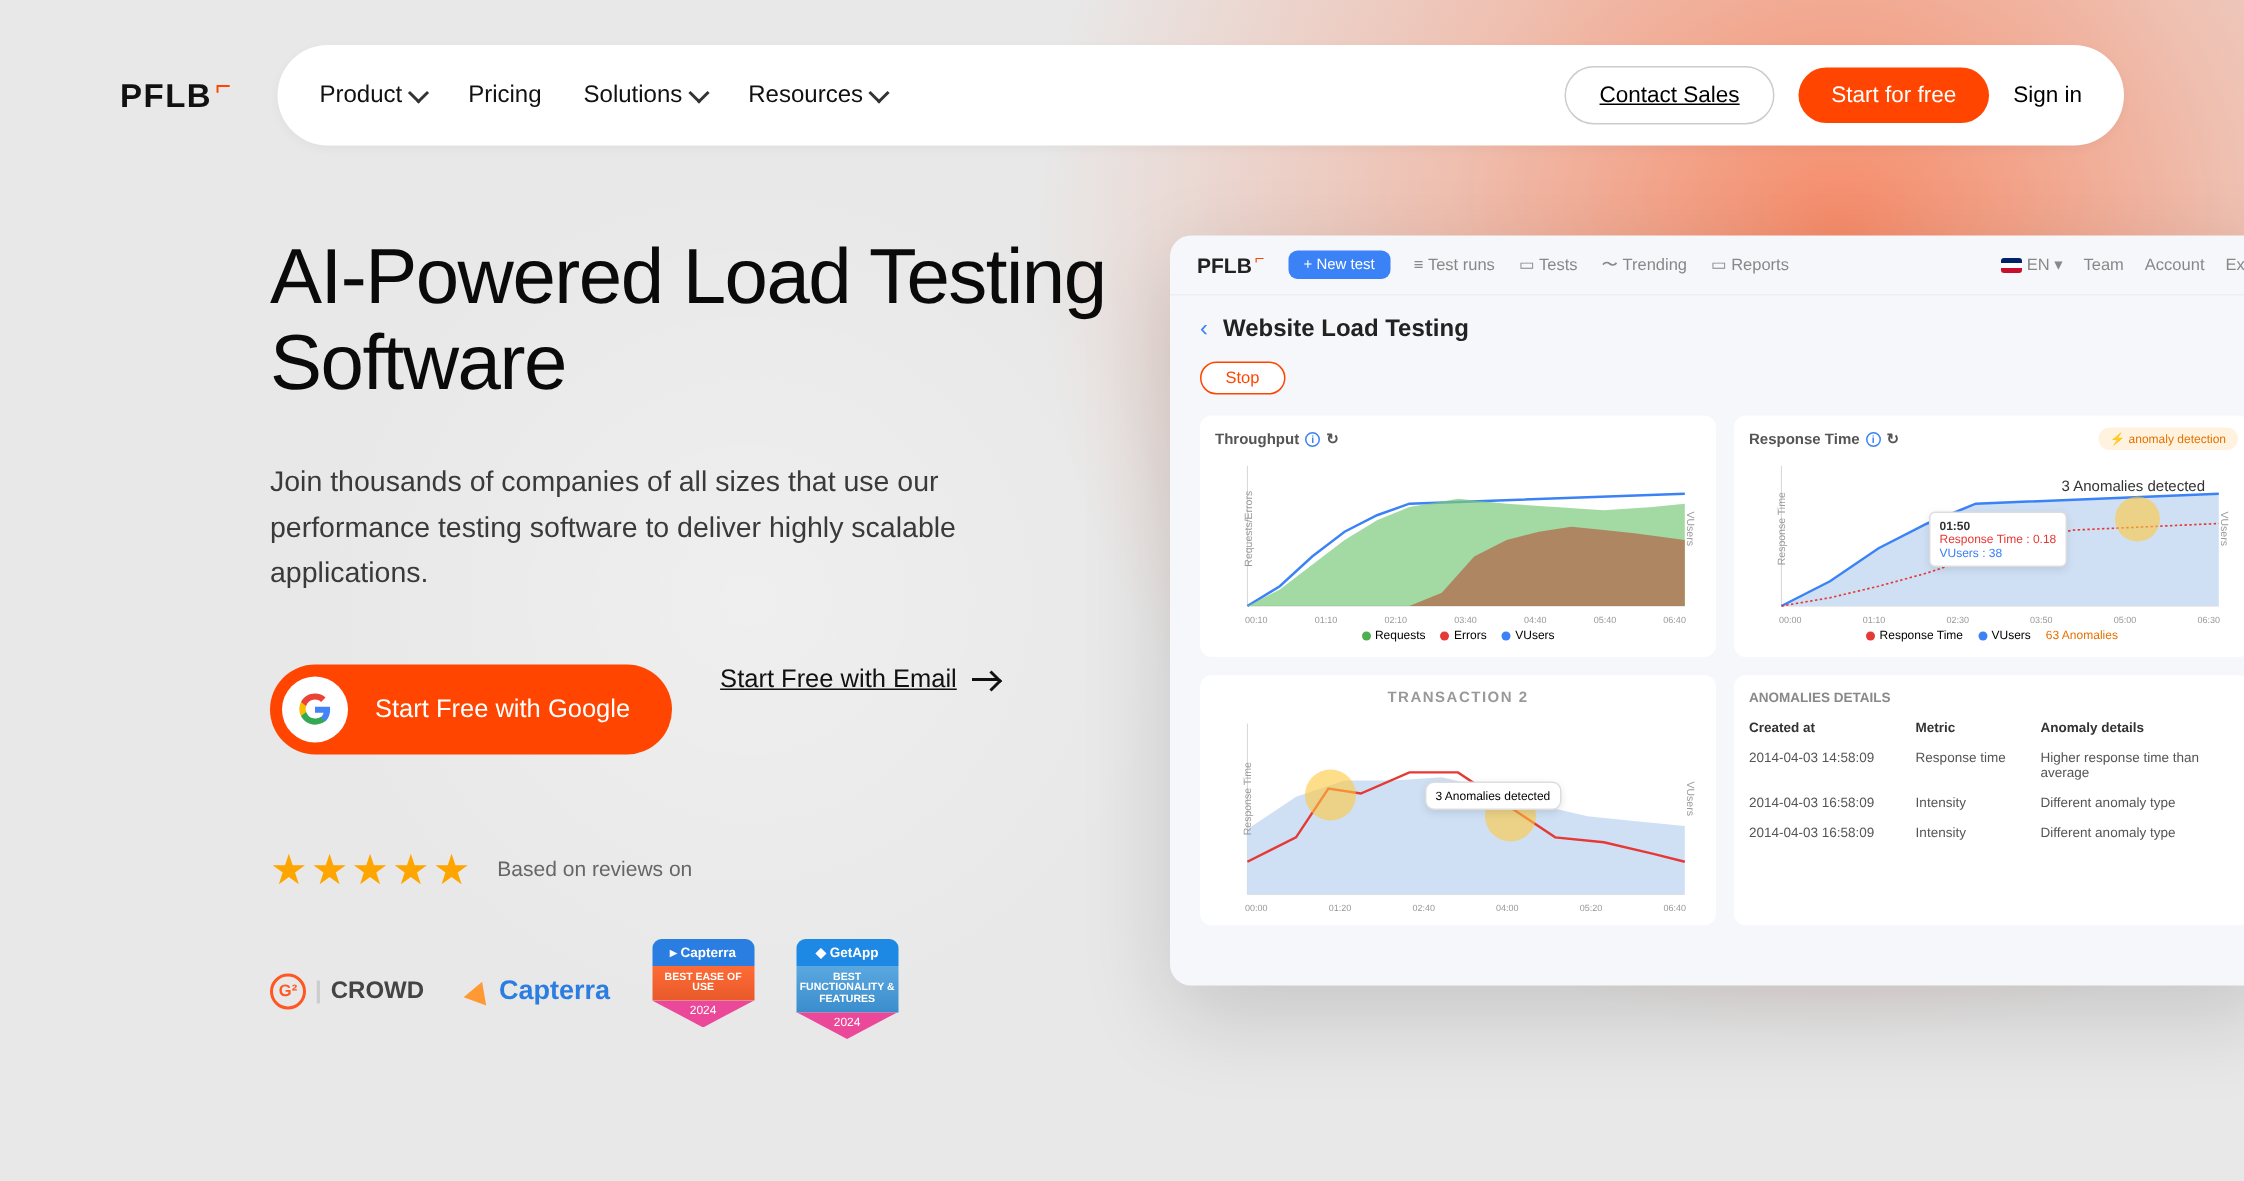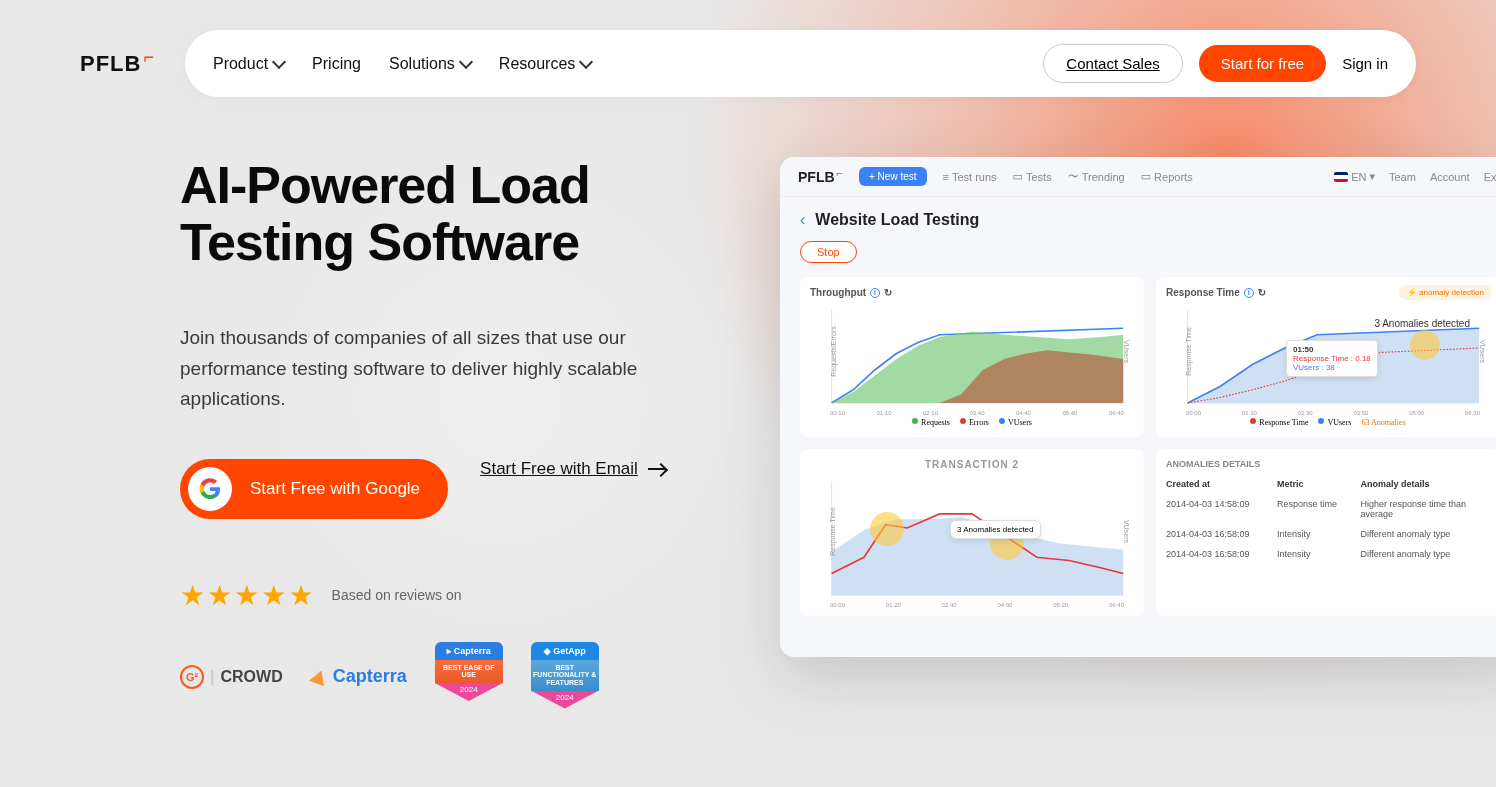--- a/index.html
+++ b/index.html
@@ -15,21 +15,21 @@
 .nav-left { display: flex; gap: 28px; align-items: center; }
 .nav-item { font-size: 16px; color: #111; cursor: pointer; display: flex; align-items: center; gap: 6px; }
 .chevron { width: 10px; height: 10px; border-right: 2px solid #333; border-bottom: 2px solid #333; transform: rotate(45deg); margin-top: -3px; }
 .nav-right { display: flex; gap: 16px; align-items: center; }
 .btn-outline { border: 1px solid #ccc; background: #fff; padding: 10px 22px; border-radius: 999px; font-size: 15px; cursor: pointer; text-decoration: underline; }
 .btn-primary { background: #ff4500; color: #fff; padding: 10px 22px; border-radius: 999px; font-size: 15px; cursor: pointer; border: none; font-weight: 500; }
 .nav-signin { font-size: 15px; cursor: pointer; }
 
 .hero { position: relative; z-index: 5; display: flex; padding: 60px 80px 0 180px; gap: 40px; }
 .hero-left { flex: 0 0 560px; }
-.hero-title { font-size: 52px; font-weight: 700; line-height: 1.1; color: #0a0a0a; margin-bottom: 52px; letter-spacing: -1px; }
+.hero-title { font-size: 52px; font-weight: 400; line-height: 1.1; color: #0a0a0a; margin-bottom: 36px; letter-spacing: -1px; }
 .hero-sub { font-size: 19px; line-height: 1.6; color: #3a3a3a; margin-bottom: 44px; max-width: 480px; }
 .cta-row { display: flex; gap: 32px; align-items: flex-start; margin-bottom: 60px; }
 .btn-google { background: #ff4500; color: #fff; border-radius: 999px; padding: 8px 28px 8px 8px; display: flex; align-items: center; gap: 18px; cursor: pointer; border: none; font-size: 17px; font-weight: 500; }
 .google-circle { width: 44px; height: 44px; background: #fff; border-radius: 50%; display: flex; align-items: center; justify-content: center; }
 .btn-email { font-size: 17px; color: #111; text-decoration: underline; cursor: pointer; display: flex; align-items: center; gap: 10px; }
 .arrow-right { width: 18px; height: 2px; background: #111; position: relative; }
 .arrow-right::after { content: ''; position: absolute; right: 0; top: -3px; width: 8px; height: 8px; border-right: 2px solid #111; border-top: 2px solid #111; transform: rotate(45deg); }
 
 .stars-row { display: flex; align-items: center; gap: 18px; margin-bottom: 30px; }
 .stars { display: flex; gap: 2px; }
@@ -68,21 +68,21 @@
 .app-stop { border: 1px solid #ff4500; color: #ff4500; padding: 4px 16px; border-radius: 14px; font-size: 11px; cursor: pointer; background: #fff; }
 
 .charts-grid { display: grid; grid-template-columns: 1fr 1fr; gap: 12px; }
 .chart-card { background: #fff; border-radius: 8px; padding: 10px; position: relative; }
 .chart-title { font-size: 10px; color: #555; font-weight: 600; margin-bottom: 6px; display: flex; align-items: center; gap: 4px; }
 .chart-title .info { width: 10px; height: 10px; border: 1px solid #3b82f6; border-radius: 50%; color: #3b82f6; font-size: 7px; display: flex; align-items: center; justify-content: center; }
 .anomaly-badge { position: absolute; top: 8px; right: 8px; background: #fff3e0; color: #e57200; font-size: 8px; padding: 3px 8px; border-radius: 10px; }
 .chart-area { height: 110px; position: relative; }
 .chart-svg { width: 100%; height: 100%; }
 .chart-legend { display: flex; gap: 10px; justify-content: center; margin-top: 4px; font-size: 8px; }
-.legend-item { display: flex; gap: 3px; font-family: Liberation Serif, serif; }
+.legend-item { display: flex; align-items: center; gap: 3px; }
 .legend-dot { width: 6px; height: 6px; border-radius: 50%; }
 .anomaly-tooltip { position: absolute; background: #fff; border: 1px solid #ddd; border-radius: 4px; padding: 4px 6px; font-size: 8px; box-shadow: 0 2px 6px rgba(0,0,0,0.1); }
 .anomaly-tooltip .t1 { color: #333; font-weight: 600; }
 .anomaly-tooltip .t2 { color: #3b82f6; }
 .anomaly-bubble { position: absolute; background: rgba(255,200,60,0.6); border-radius: 50%; }
 .anomaly-label { position: absolute; font-size: 10px; color: #333; font-weight: 500; }
 
 .wide-row { display: grid; grid-template-columns: 1fr 1fr; gap: 12px; margin-top: 12px; }
 .trans-chart { height: 130px; }
 .anomaly-table { font-size: 9px; }

